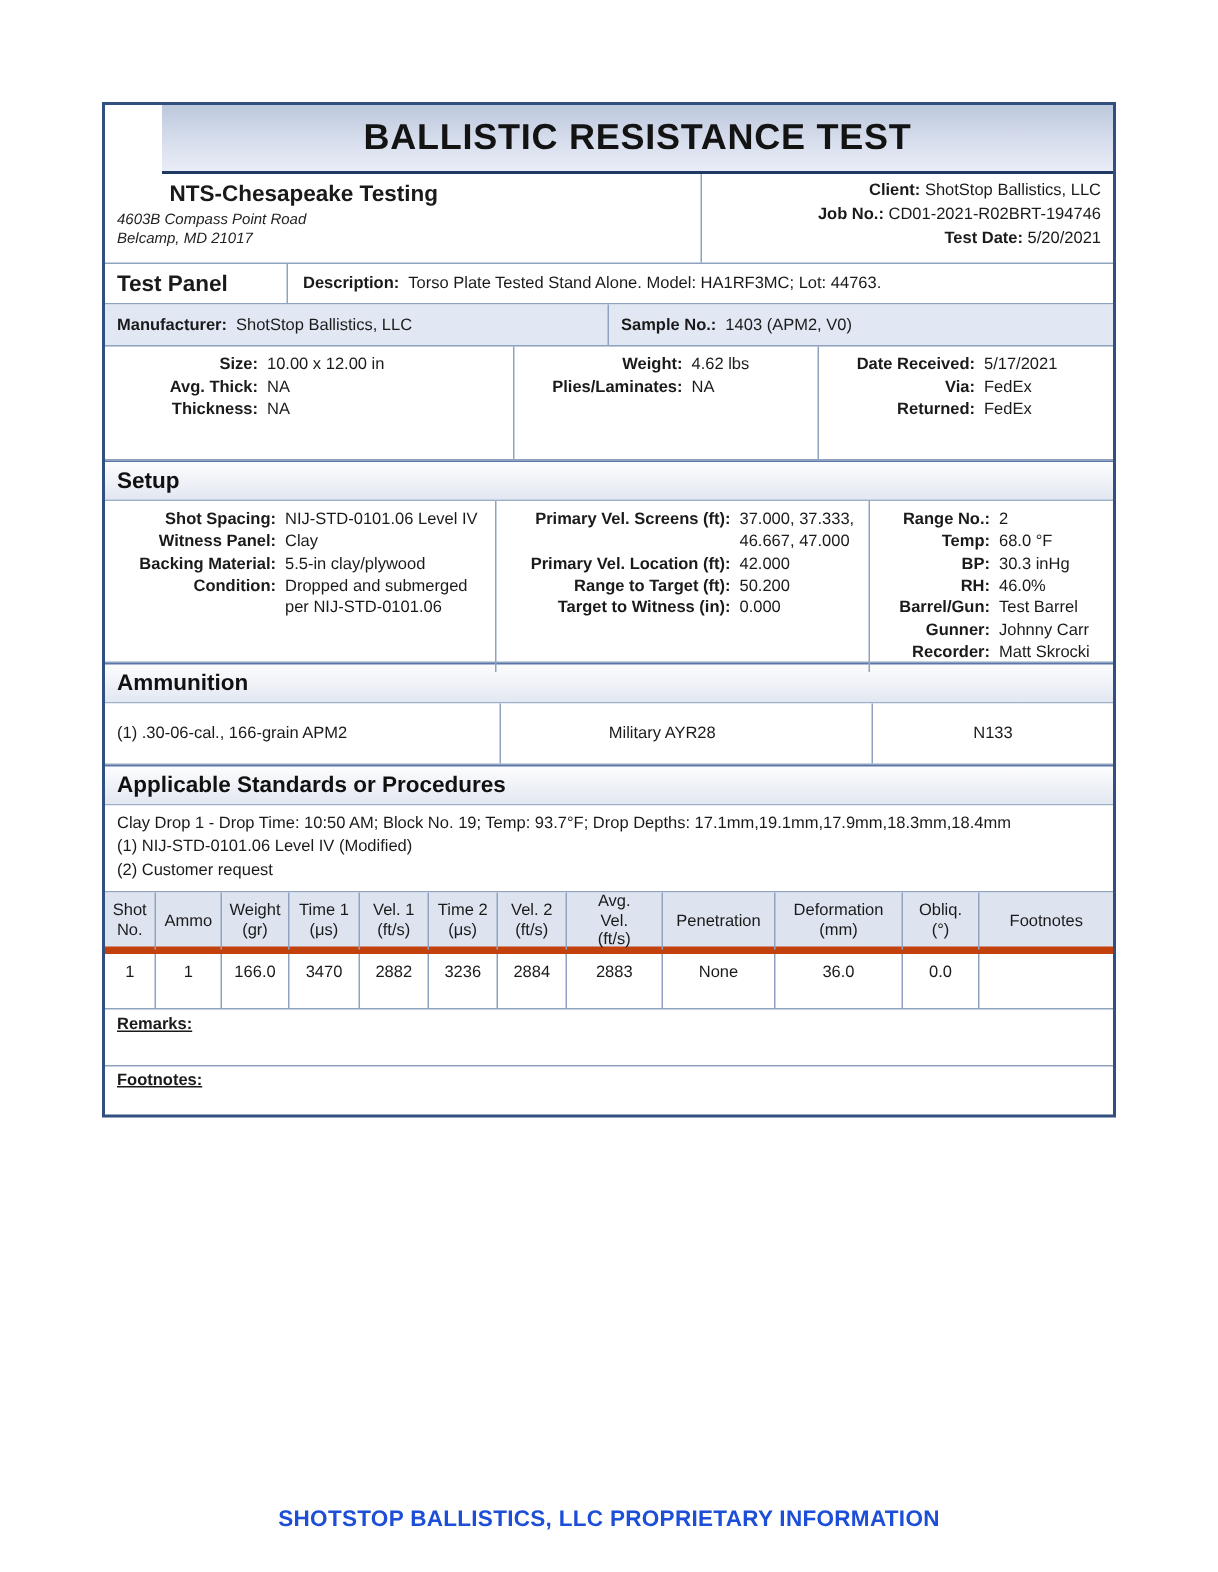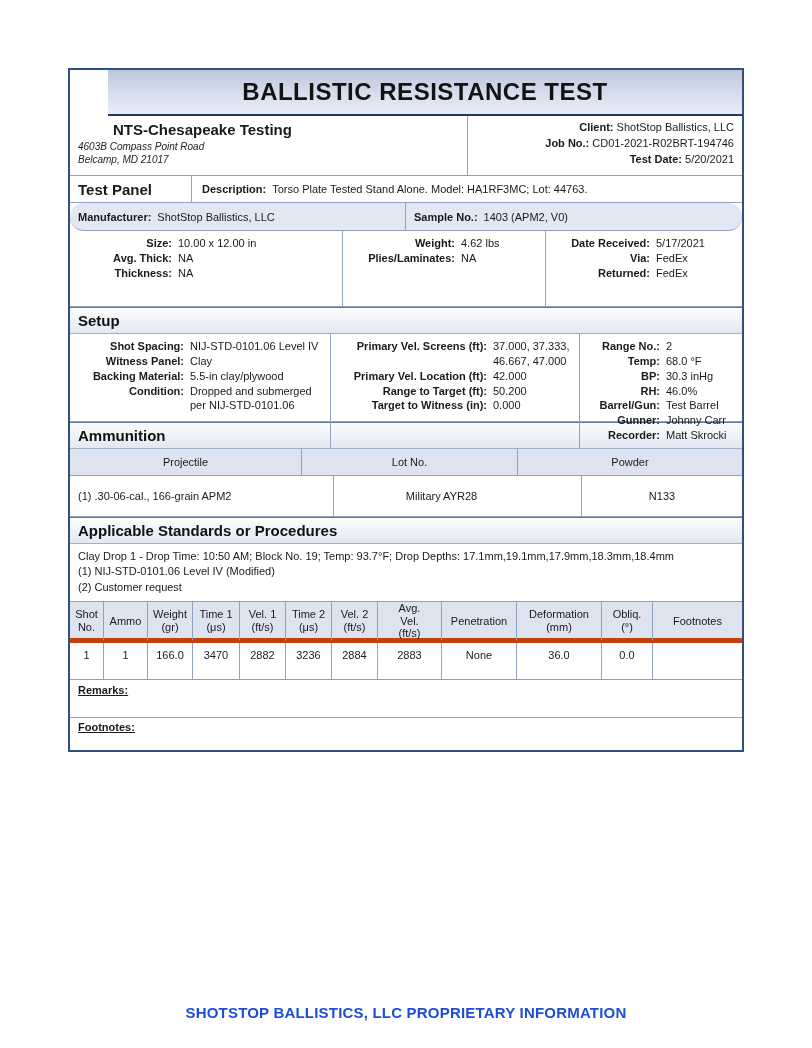--- a/index.html
+++ b/index.html
@@ -25,21 +25,21 @@
   .lab-name { font-size:15px; font-weight:bold; margin-bottom:3px;margin-left:35px; }
   .lab-addr { font-size:10px; font-style:italic; line-height:1.25; color:#222; }
   .client-block { padding:4px 8px; text-align:right; font-size:11px; line-height:1.45; }
   .client-line .lbl { font-weight:bold; }
   
   .tp-row { display:grid; grid-template-columns:122px 1fr; height:27px; border-bottom:1px solid #8fa3c0; }
   .tp-title { display:flex; align-items:center; padding-left:8px; font-size:15px; font-weight:bold; border-right:1px solid #8fa3c0; }
   .tp-desc { display:flex; align-items:center; padding-left:10px; font-size:11px; gap:6px; }
   .lbl { font-weight:bold; }
   
-  .mfg-row { display:grid; grid-template-columns:336px 1fr; height:28px; background:#e1e8f3; border-bottom:1px solid #8fa3c0;border-radius:14px; }
+  .mfg-row { display:grid; grid-template-columns:336px 1fr; height:28px; background:#e1e8f3; border-bottom:1px solid #8fa3c0; }
   .mfg-cell { display:flex; align-items:center; padding-left:8px; font-size:11px; gap:6px; }
   .mfg-cell.first { border-right:1px solid #8fa3c0; }
   
   .kv { display:grid; column-gap:6px; font-size:11px; line-height:1.35; }
   .kv .k { text-align:right; font-weight:bold; }
   .kv .v { text-align:left; white-space:pre-line; }
   
   .details-row { display:grid; grid-template-columns:272px 203px 1fr; height:76px; border-bottom:1px solid #8fa3c0; }
   .d-col { padding:5px 6px; }
   .d-col + .d-col { border-left:1px solid #8fa3c0; }
@@ -47,21 +47,21 @@
   .d2 .kv { grid-template-columns:106px 1fr; }
   .d3 .kv { grid-template-columns:98px 1fr; }
   
   .section-header {
     height:27px; display:flex; align-items:center; padding-left:8px;
     font-size:15px; font-weight:bold;
     background:linear-gradient(180deg,#fdfdfe 0%, #e2e7f1 100%);
     border-top:1px solid #5a77a8; border-bottom:1px solid #9db0ca; color:#111;
   }
   
-  .setup-row { display:grid; grid-template-columns:260px 249px 1fr; height:88px; border-bottom:1px solid #8fa3c0; }
+  .setup-row { display:grid; grid-template-columns:260px 249px 1fr; height:108px; border-bottom:1px solid #8fa3c0; }
   .s-col { padding:5px 6px; }
   .s-col + .s-col { border-left:1px solid #8fa3c0; }
   .s1 .kv { grid-template-columns:108px 1fr; }
   .s2 .kv { grid-template-columns:150px 1fr; }
   .s3 .kv { grid-template-columns:74px 1fr; }
   
   .ammo-grid { display:grid; grid-template-columns:231px 216px 1fr; }
   .ammo-grid.head { height:27px; background:#dde4f0; border-bottom:1px solid #8fa3c0; }
   .ammo-grid.data { height:41px; background:#ffffff; border-bottom:1px solid #8fa3c0;gap:32px; }
   .ammo-cell { display:flex; align-items:center; justify-content:center; font-size:11px; }
@@ -235,25 +235,20 @@
           </div>
         <div class="kv">
             <span class="k">Recorder:</span>
             <span class="v">Matt Skrocki</span>
           </div>
       </div>
     </div>
 
     <div class="section-header">Ammunition</div>
 
-    <div class="ammo-grid head">
-      <div class="ammo-cell">Projectile</div>
-      <div class="ammo-cell">Lot No.</div>
-      <div class="ammo-cell">Powder</div>
-    </div>
     <div class="ammo-grid data">
       <div class="ammo-cell left">(1)  .30-06-cal., 166-grain APM2</div>
       <div class="ammo-cell">Military AYR28</div>
       <div class="ammo-cell">N133</div>
     </div>
 
     <div class="section-header">Applicable Standards or Procedures</div>
 
     <div class="standards-body">
       <div>Clay Drop 1 - Drop Time: 10:50 AM; Block No. 19; Temp: 93.7°F; Drop Depths: 17.1mm,19.1mm,17.9mm,18.3mm,18.4mm</div>

